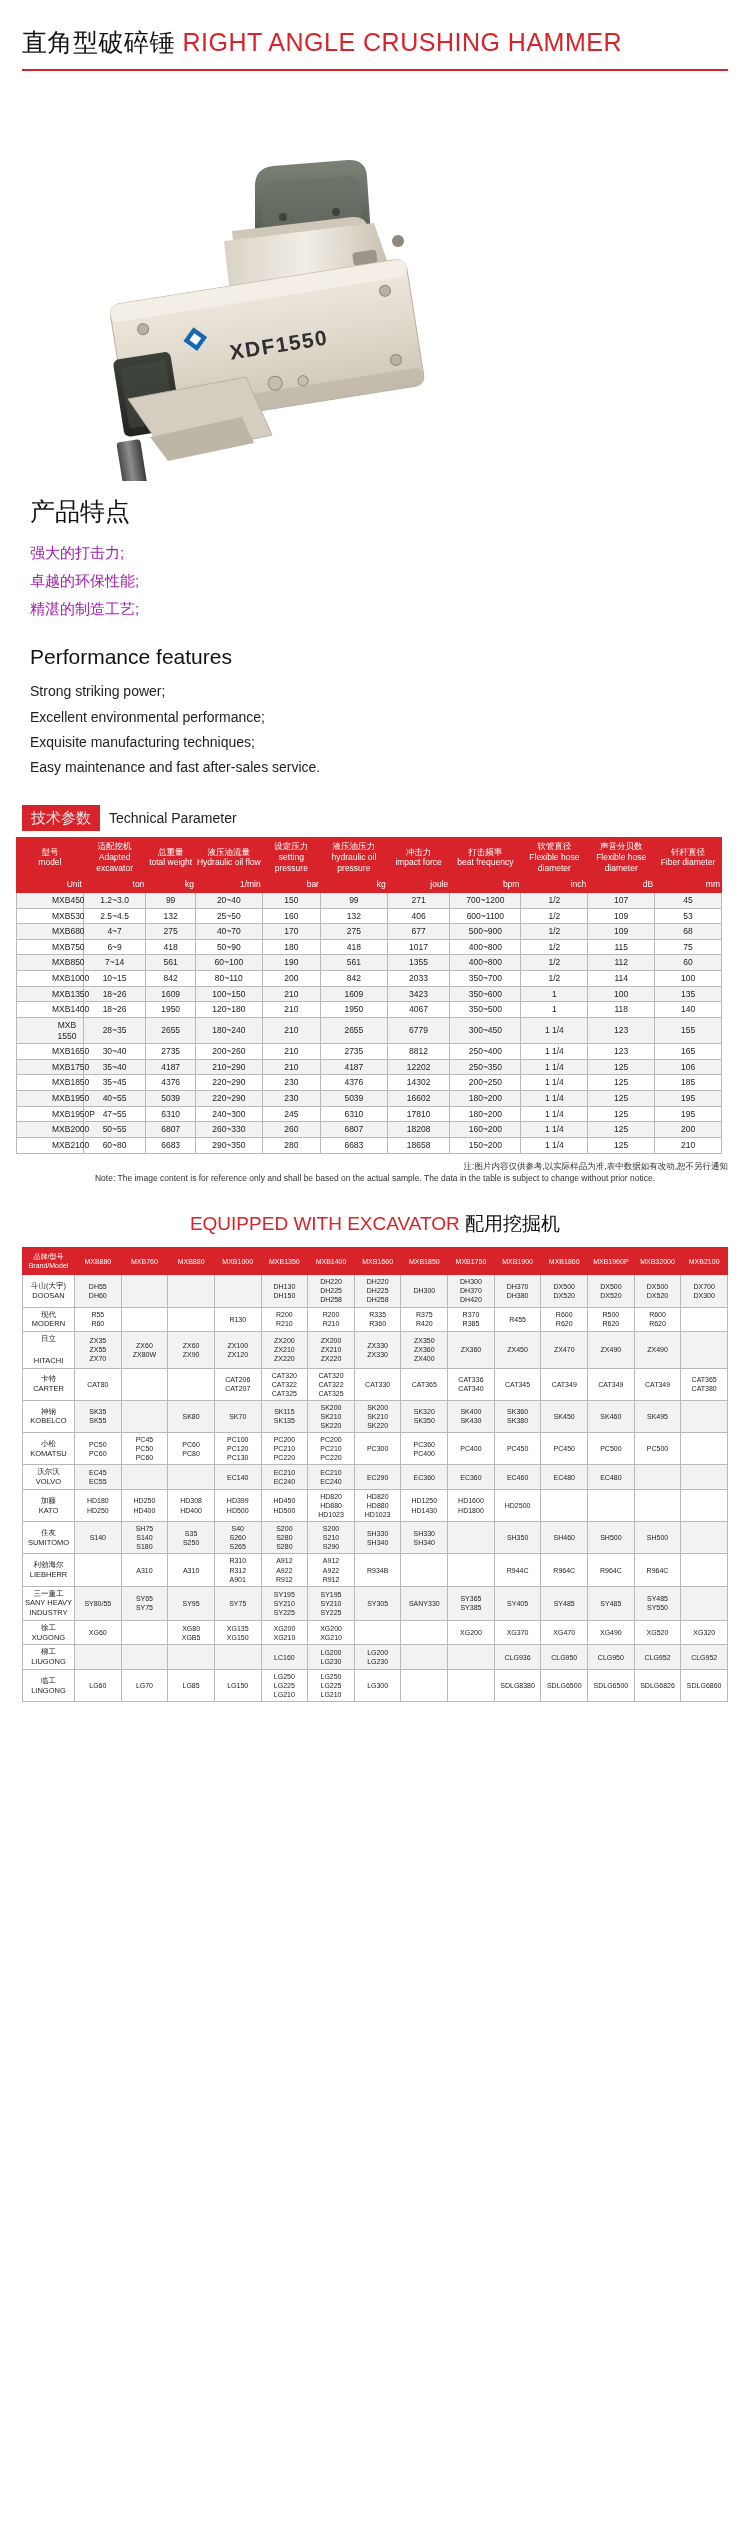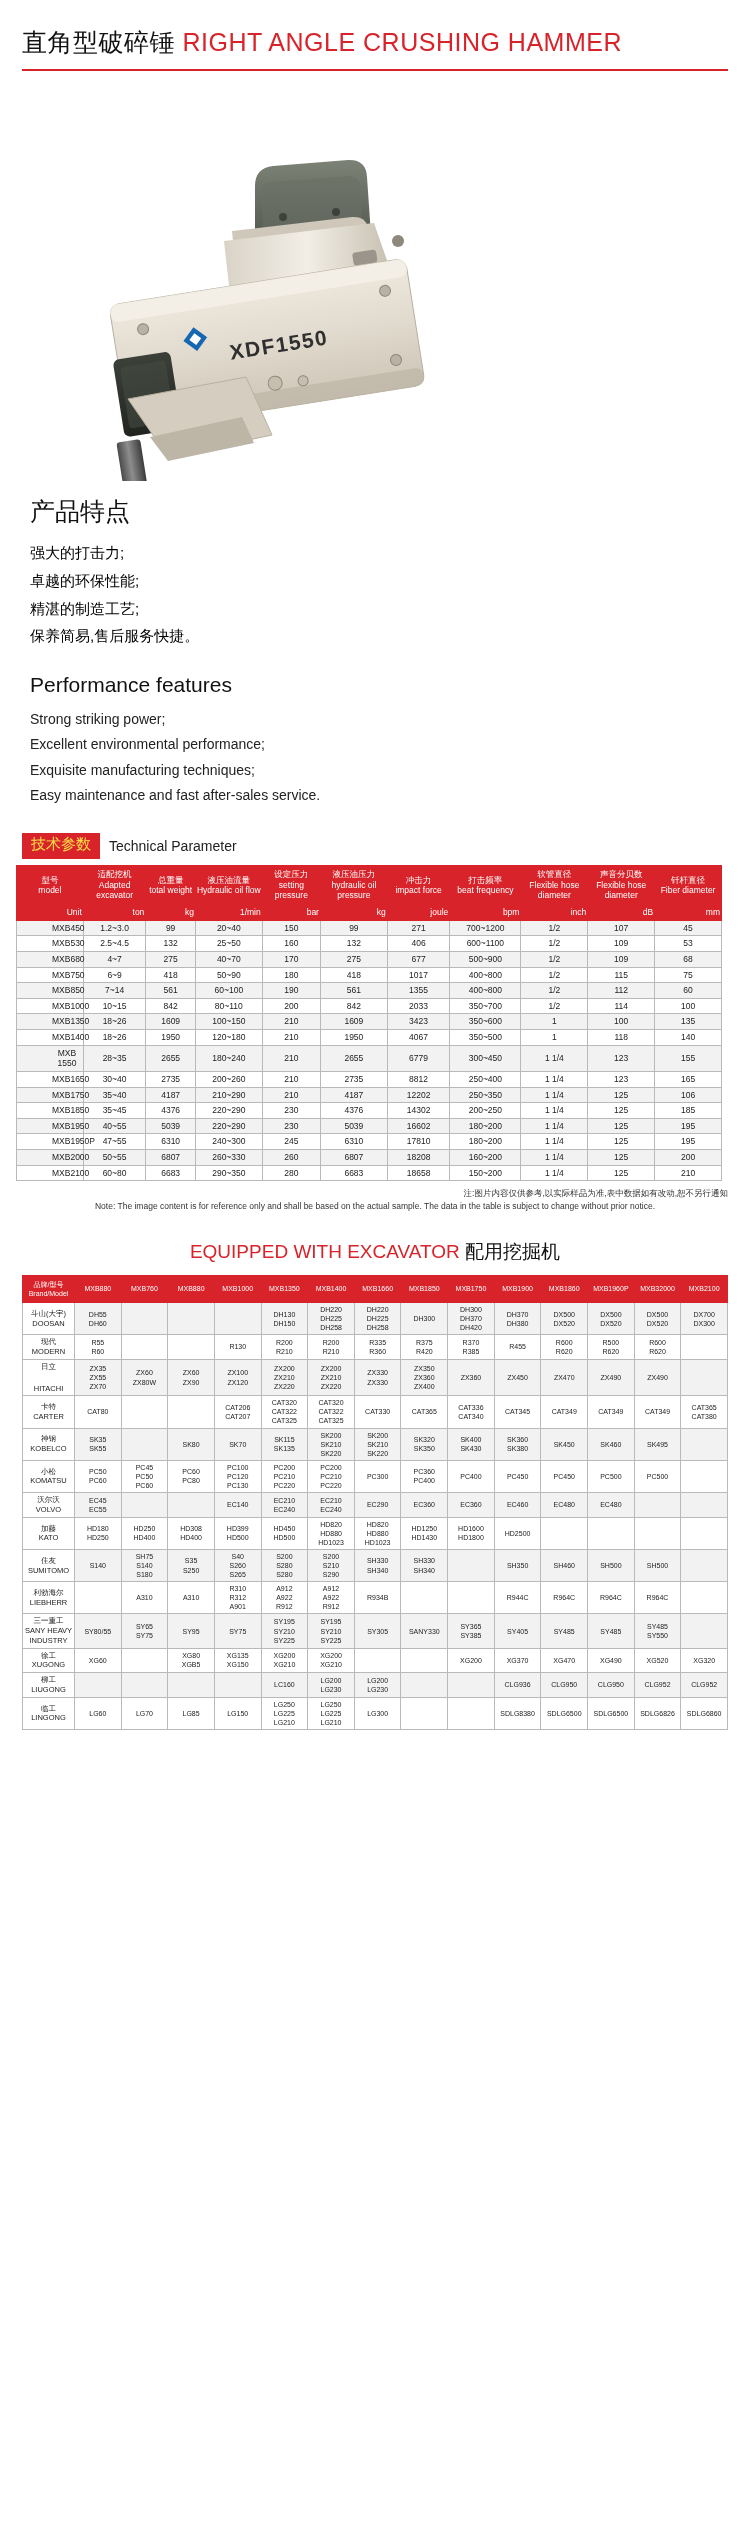--- a/index.html
+++ b/index.html
@@ -21,30 +21,30 @@
 
   
   .hero { height: 400px; position: relative; overflow: hidden; background:#fff; }
   .hero svg { position:absolute; left:0; top:0; }
 
   
   .features { padding: 6px 30px 0 30px; }
   .features h2 {
     font-size: 25px; margin: 8px 0 14px 0; font-weight:400; color:#111;
   }
-  .features p { margin: 0 0 6px 0; font-size: 15px; color:#000000; line-height:1.45; }
+  .features p { margin: 0 0 6px 0; font-size: 15px; color:#a21caf; line-height:1.45; }
   .features .en-h {
     font-size: 21px; margin: 26px 0 12px 0; font-weight:400; color:#111;
   }
   .features .en-p { font-size: 14px; margin: 0 0 5px 0; color:#222; }
 
   
   .tech-head { margin: 28px 22px 6px 22px; display:flex; align-items:center; gap:9px; }
   .tech-badge {
-    background:#d8232a; color:#fde047; font-size:15px; padding:4px 9px; line-height:1.2;font-family:Liberation Mono, monospace;
+    background:#d8232a; color:#e5e5e5; font-size:15px; padding:4px 9px; line-height:1.2;
   }
   .tech-en { font-size:14px; color:#222; }
 
   
   table.spec { border-collapse: collapse; width: 706px; margin: 0 16px; table-layout: fixed; }
   table.spec th, table.spec td {
     border: 1px solid #b9b9b9;
     font-size: 8.5px;
     text-align: center;
     padding: 2px 1px;
@@ -183,21 +183,20 @@
       <rect x="352" y="172" width="24" height="13" rx="3" fill="#9a948a" transform="rotate(-9 352 172)"></rect>
       <circle cx="398" cy="160" r="6" fill="#8d877c"></circle>
     </svg>
   </div>
 
   <div class="features">
     <h2>产品特点</h2>
     <p>强大的打击力;</p>
     <p>卓越的环保性能;</p>
     <p>精湛的制造工艺;</p>
-    <p>保养简易,售后服务快捷。</p>
 
     <div class="en-h">Performance features</div>
     <p class="en-p">Strong striking power;</p>
     <p class="en-p">Excellent environmental performance;</p>
     <p class="en-p">Exquisite manufacturing techniques;</p>
     <p class="en-p">Easy maintenance and fast after-sales service.</p>
   </div>
 
   <div class="tech-head">
     <span class="tech-badge">技术参数</span>

